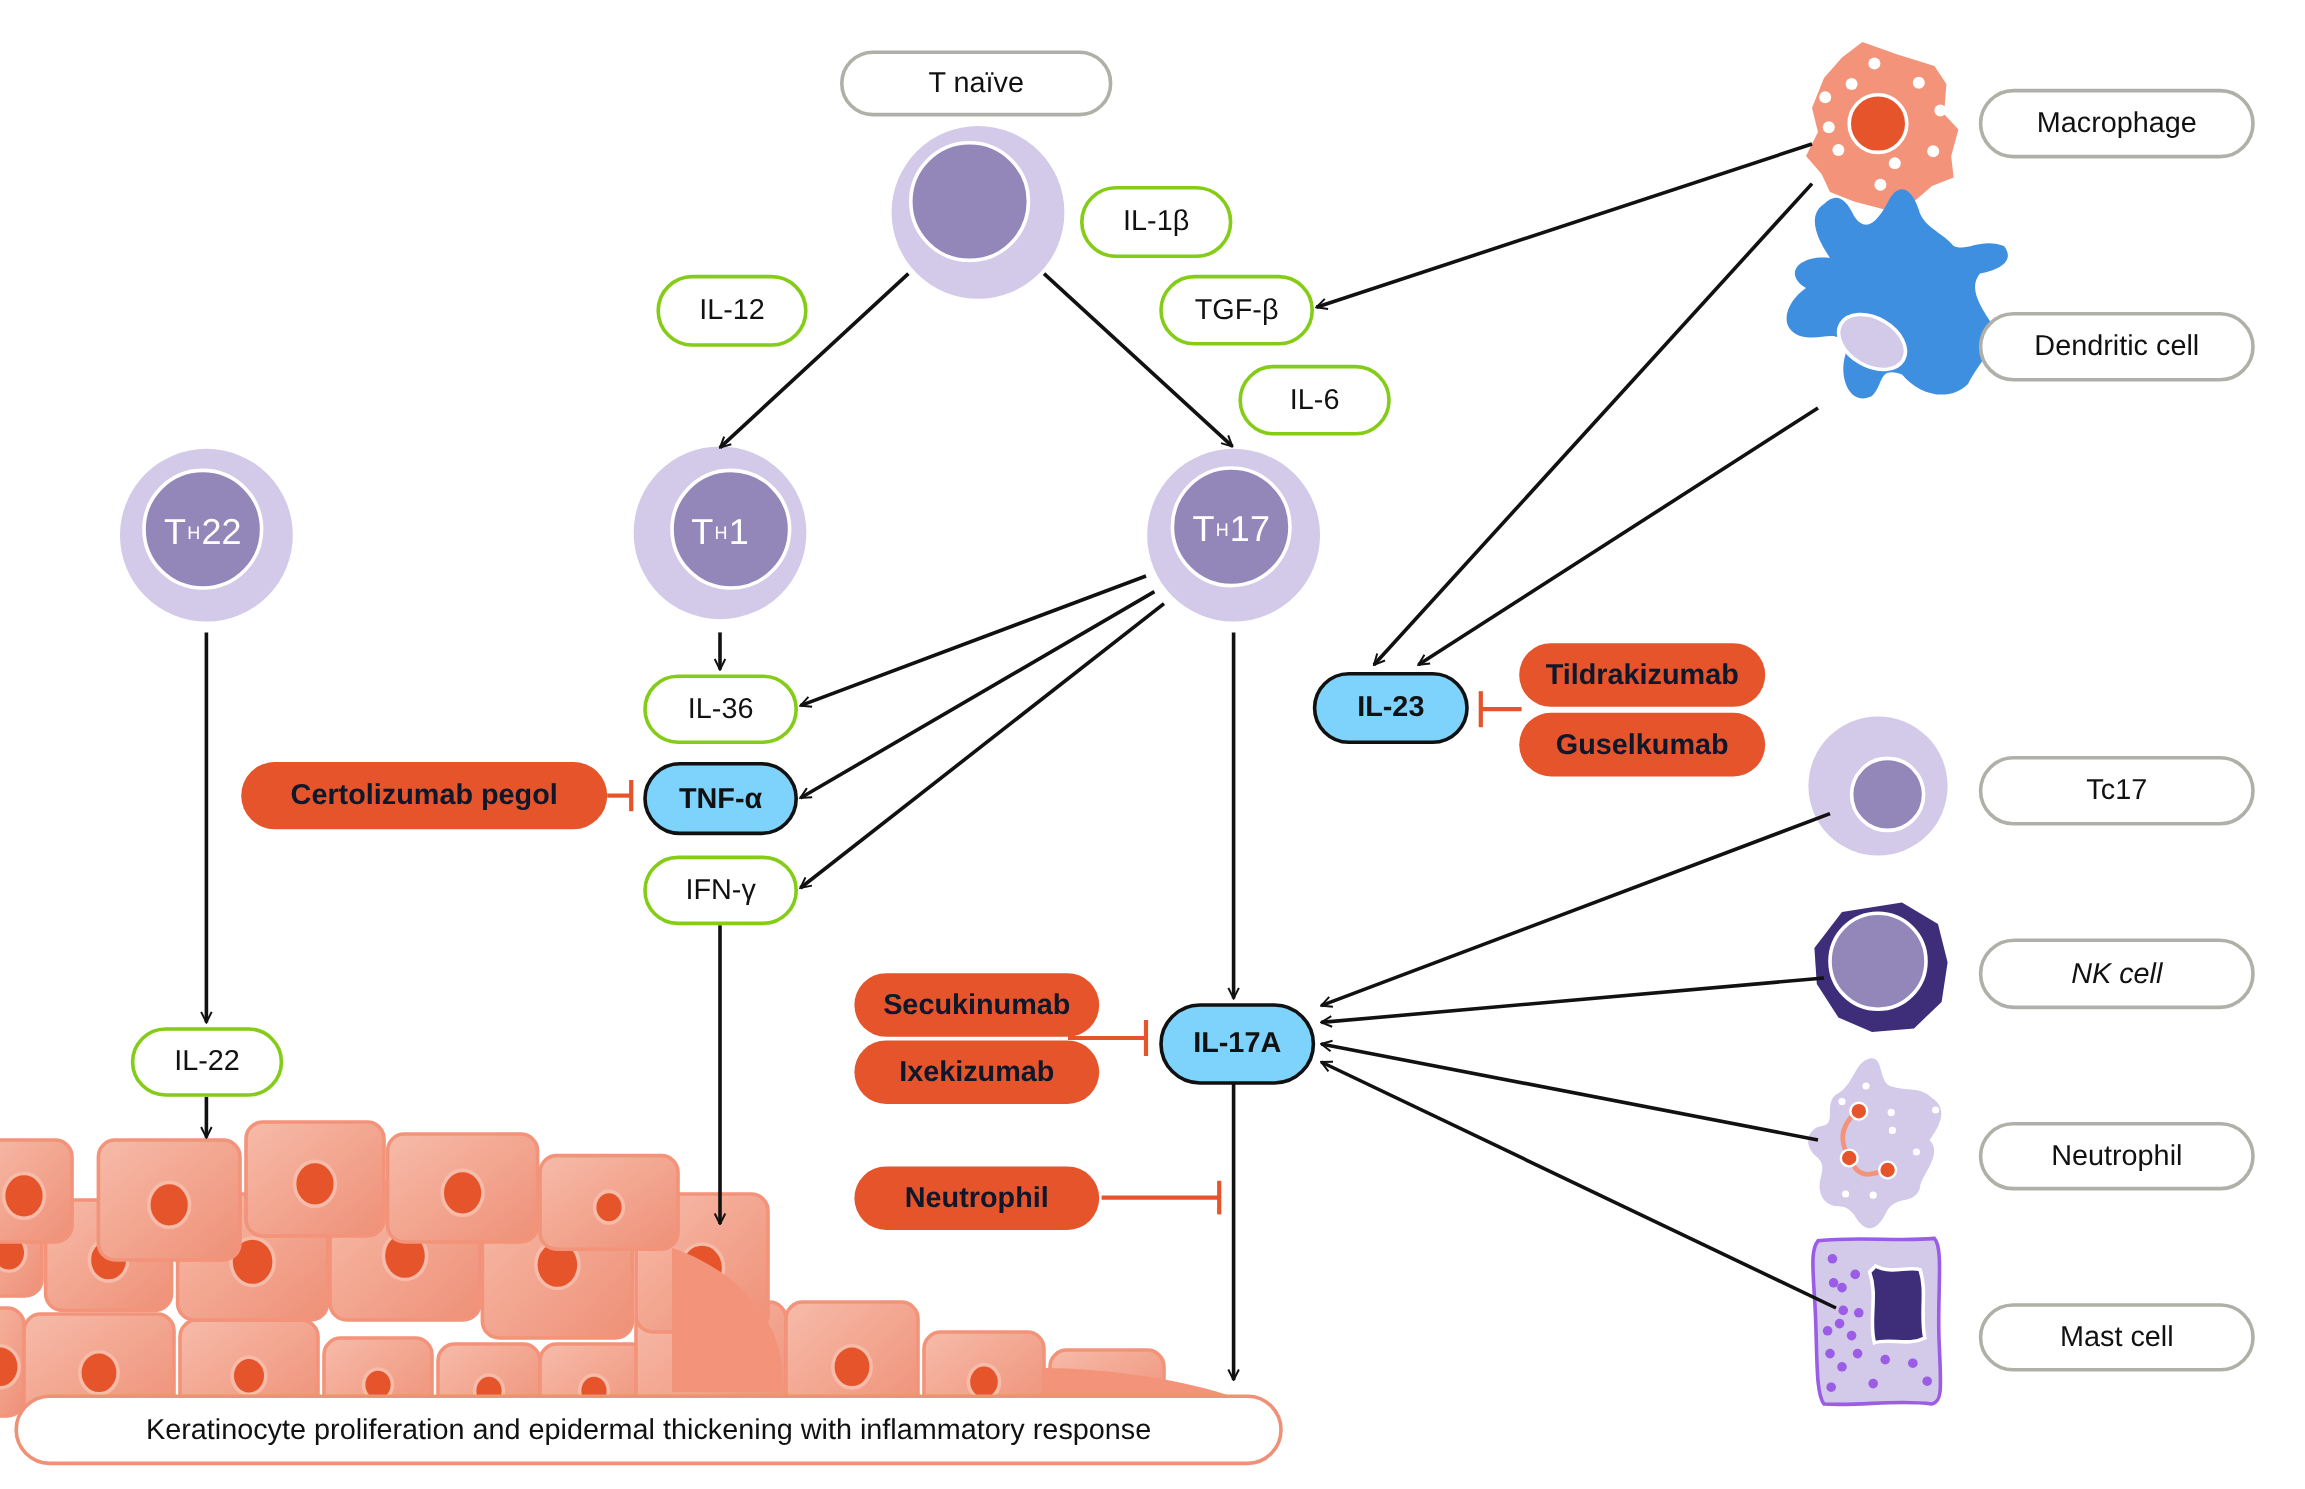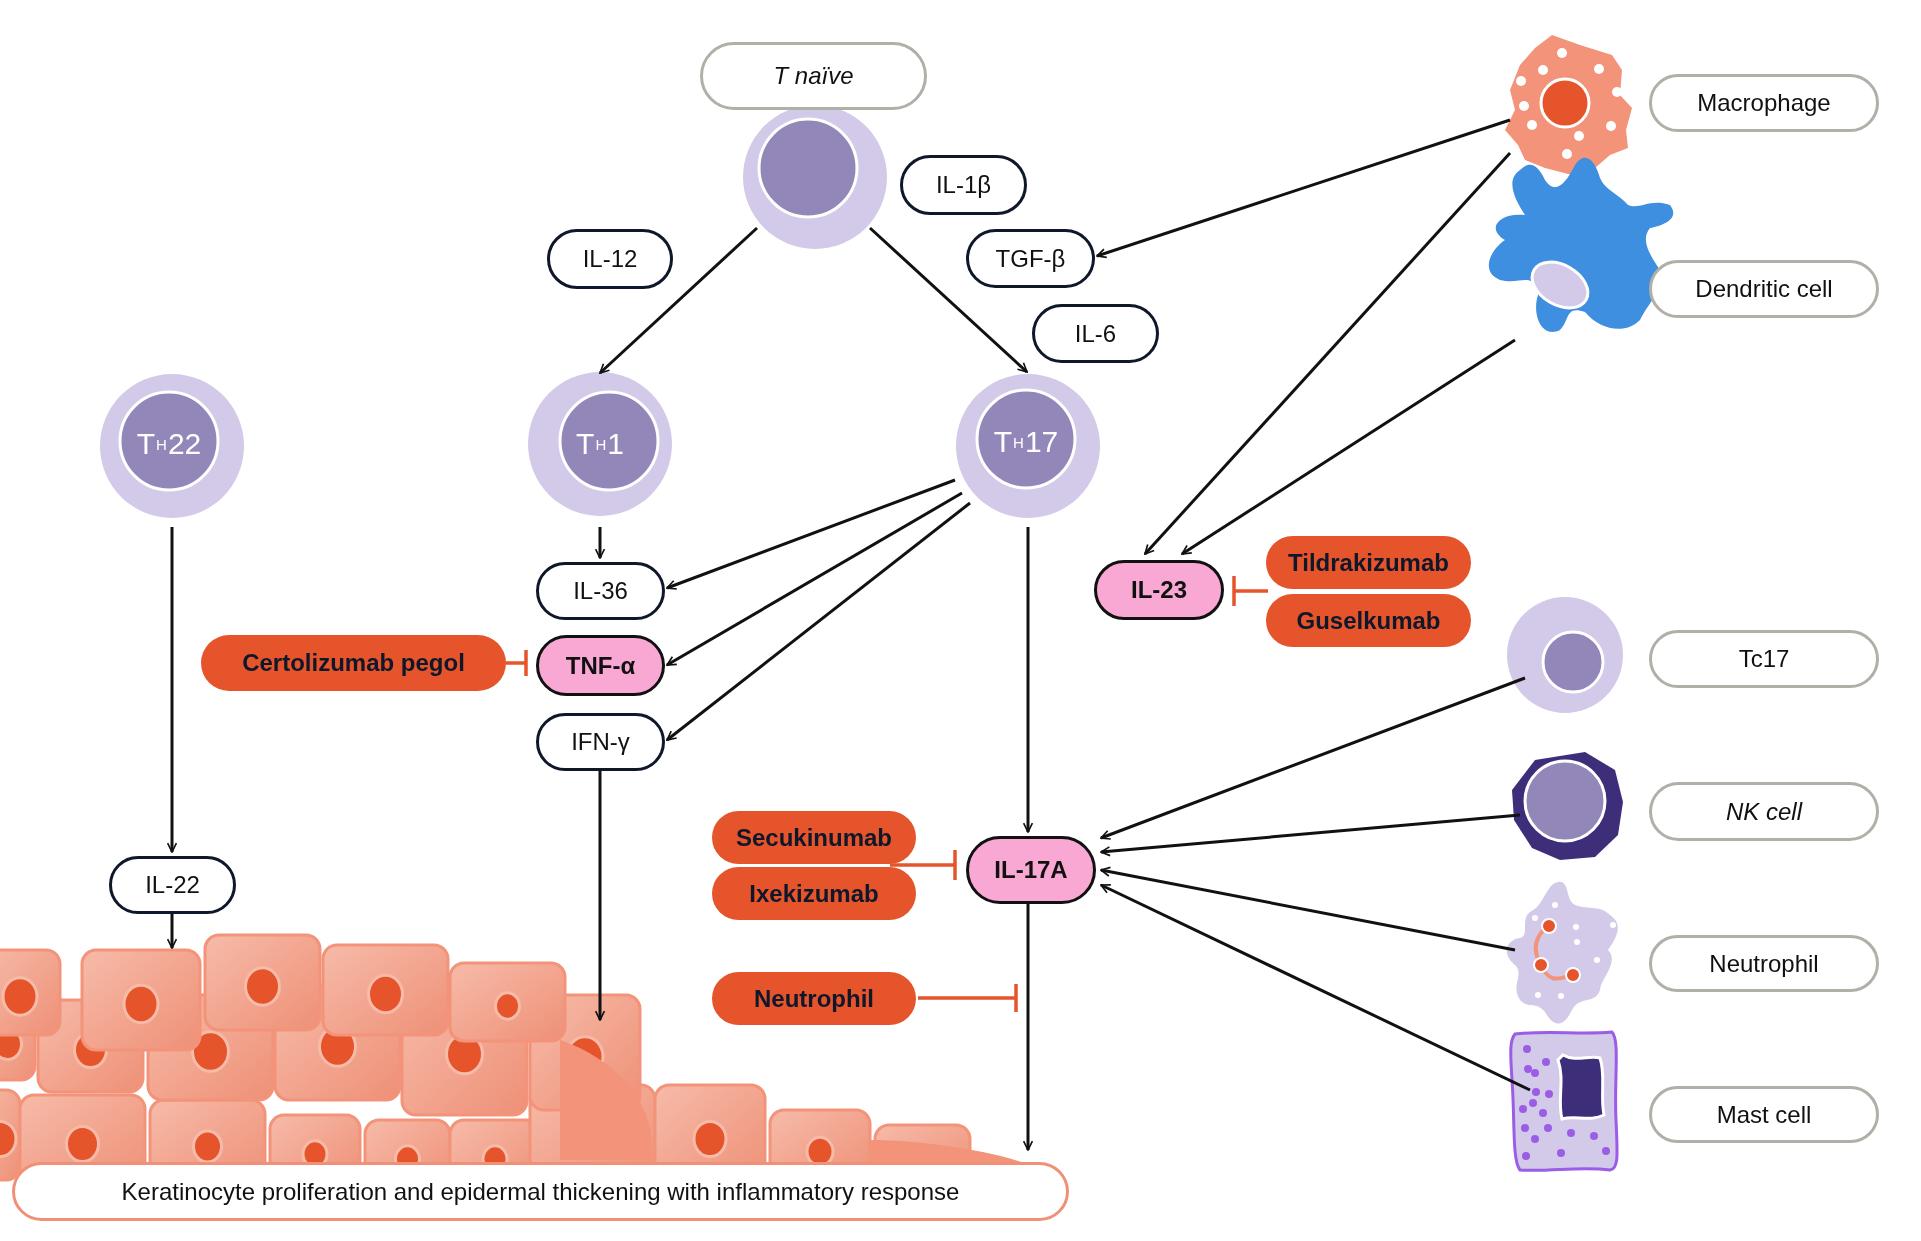--- a/index.html
+++ b/index.html
@@ -1,21 +1,21 @@
 <!DOCTYPE html>
 <html><head>
 <meta charset="utf-8">
 <style>
   html,body{margin:0;padding:0;background:#ffffff;}
   body{width:1921px;height:1241px;position:relative;overflow:hidden;font-family:"Liberation Sans","DejaVu Sans",sans-serif;}
   svg#canvas{position:absolute;left:0;top:0;}
   .pill{position:absolute;box-sizing:border-box;border-radius:40px;display:flex;align-items:center;justify-content:center;font-size:24px;color:#111;background:#fff;}
-  .pill.black{border:3px solid #0f172a;}
+  .pill.black{border:3px solid #84cc16;}
   .pill.grey{border:3px solid #b0b0a8;}
-  .pill.target{background:#f9a8d4;border:3px solid #111;font-weight:bold;}
+  .pill.target{background:#7dd3fc;border:3px solid #111;font-weight:bold;}
   .pill.drug{background:#e5542a;color:#0f172a;font-weight:bold;font-size:24px;border:none;}
   .pill.kera{border:3px solid #ef9077;font-size:24px;border-radius:30px;}
   .cell-label{position:absolute;color:#fff;font-size:30px;display:flex;align-items:center;justify-content:center;width:120px;height:50px;}
   .cell-label sub{font-size:15px;vertical-align:-6px;margin:0 1px;}
 </style>
 </head>
 <body>
 
 <svg id="canvas" width="1921" height="1241" viewBox="0 0 1921 1241">
   <defs>
@@ -194,21 +194,21 @@
     <line x1="526" y1="650" x2="526" y2="676"></line>
     <line x1="1268" y1="591" x2="1234" y2="591"></line>
     <line x1="1234" y1="576" x2="1234" y2="606"></line>
     <line x1="890" y1="865" x2="955" y2="865"></line>
     <line x1="955" y1="850" x2="955" y2="880"></line>
     <line x1="918" y1="998" x2="1016" y2="998"></line>
     <line x1="1016" y1="984" x2="1016" y2="1012"></line>
   </g>
 </svg>
 
-<div class="pill grey" style="left:700px;top:42px;width:227px;height:68px;font-style:italic;">T naïve</div>
+<div class="pill grey" style="left:700px;top:42px;width:227px;height:55px;">T naïve</div>
 
 <div class="cell-label" style="left:540px;top:419px;">
   <span>T</span>
     <sub>H</sub>
     <span>1</span>
 </div>
 <div class="cell-label" style="left:966px;top:417px;">
   <span>T</span>
     <sub>H</sub>
     <span>17</span>

